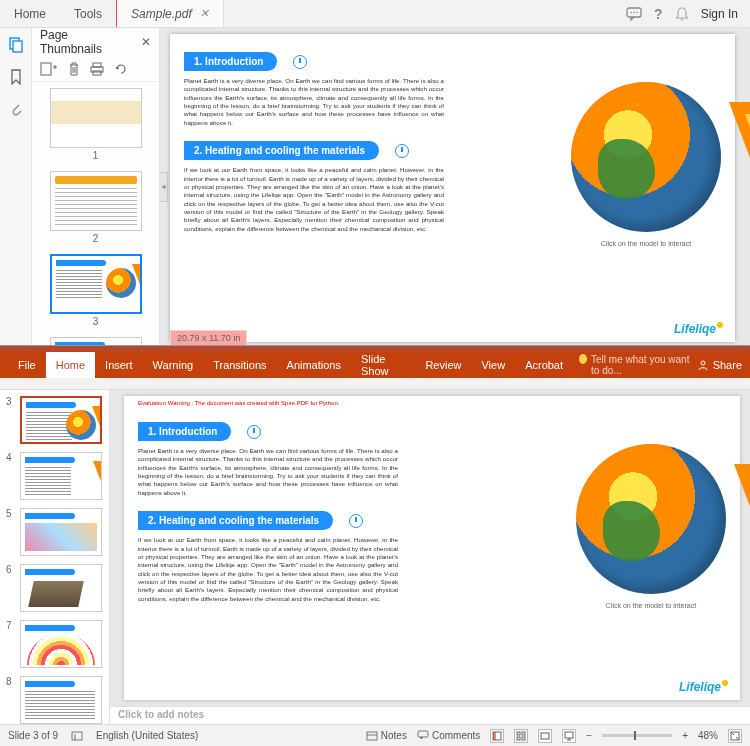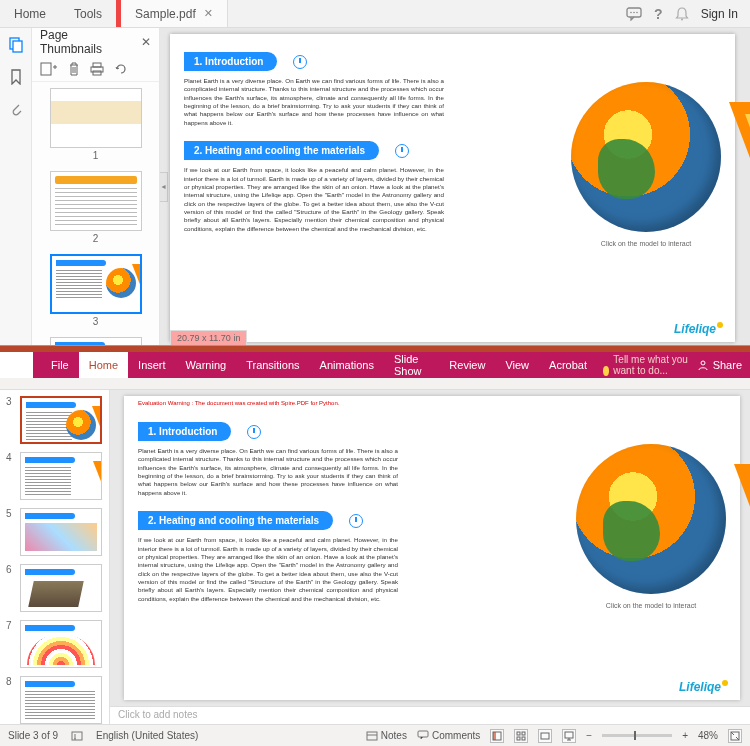--- a/index.html
+++ b/index.html
@@ -1,20 +1,20 @@
 <!DOCTYPE html>
 <html><head>
 <meta charset="utf-8">
 <style>
 * { box-sizing: border-box; margin: 0; padding: 0; font-family: "Segoe UI", Arial, sans-serif; }
 body { width: 750px; height: 746px; background: #ccc; overflow: hidden; display: flex; flex-direction: column; }
 .acrobat { height: 346px; background: #fff; display: flex; flex-direction: column; border-bottom: 1px solid #999; }
 .ac-tabs { height: 28px; background: #f2f2f2; display: flex; align-items: center; border-bottom: 1px solid #ddd; font-size: 12px; }
 .ac-tab { padding: 0 14px; height: 100%; display: flex; align-items: center; color: #555; cursor: pointer; }
-.ac-tab.doc { border-left: 5px solid #ef4444; border-right: 1px solid #ddd; background: #fafafa; }
+.ac-tab.doc { border-left: 1px solid #ef4444; border-right: 1px solid #ddd; background: #fafafa; font-style: italic; }
 .ac-tab .x { margin-left: 8px; color: #888; font-size: 11px; }
 .ac-right { margin-left: auto; display: flex; align-items: center; gap: 12px; padding-right: 12px; color: #777; }
 .ac-body { flex: 1; display: flex; min-height: 0; }
 .ac-strip { width: 32px; background: #f7f7f7; border-right: 1px solid #e5e5e5; display: flex; flex-direction: column; align-items: center; padding-top: 8px; gap: 14px; color: #555; }
 .ac-strip .ic { width: 18px; height: 18px; display: flex; align-items: center; justify-content: center; }
 .ac-thumbs { width: 128px; background: #fdfdfd; border-right: 1px solid #e5e5e5; display: flex; flex-direction: column; }
 .ac-th-head { height: 28px; display: flex; align-items: center; justify-content: space-between; padding: 0 8px; font-size: 12px; color: #333; gap: 36px; }
 .ac-th-tools { height: 26px; display: flex; align-items: center; gap: 10px; padding: 0 8px; color: #666; border-bottom: 1px solid #eee; }
 .ac-th-list { flex: 1; overflow: hidden; padding: 4px 0; }
 .ac-th { margin: 2px auto 10px; width: 92px; }
@@ -39,38 +39,38 @@
 .slice { position:absolute; right:-68px; top:20px; width:0; height:0; border-left:60px solid transparent; border-right:0; border-top:160px solid #ff8c00; }
 .slice::after { content:""; position:absolute; left:-44px; top:-148px; width:0; height:0; border-left:44px solid transparent; border-top:118px solid #ffd24a; }
 .cap { font-size: 7px; color: #666; margin-top: 8px; }
 .brand { position:absolute; right:12px; bottom:6px; font-size:12px; font-weight:600; color:#19a4d6;font-style:italic; }
 .brand .dot { width:6px; height:6px; background:#f7c200; display:inline-block; border-radius:50%; vertical-align:top; margin-left:1px;}
 .ac-footer { position:absolute; left:10px; bottom:-1px; font-size:9px; color:#666; background:#fca5a5; padding:2px 6px; border:1px solid #ddd;}
 .ac-handle { position:absolute; left:0; top:50%; width:8px; height:30px; background:#e5e5e5; border:1px solid #ccc; border-left:none; transform:translateY(-50%); font-size:8px; color:#888; display:flex; align-items:center; justify-content:center;}
 
 .ppt { flex: 1; background: #fff; display: flex; flex-direction: column; min-height: 0; }
 .ppt-title { height: 6px; background: #b7472a; }
-.ppt-ribbon { height: 26px; background: #be185d; display: flex; align-items: center; font-size: 11px; color: #fff; padding: 0 8px; margin-left: 33px; }
+.ppt-ribbon { height: 26px; background: #c2410c; display: flex; align-items: center; font-size: 11px; color: #fff; padding: 0 8px; }
 .ppt-ribbon .rtab { padding: 0 10px; cursor: pointer; }
 .ppt-ribbon .rtab.active { background: #fff; color: #b7472a; height: 100%; display:flex; align-items:center; }
-.ppt-ribbon .tell { margin-left: 6px; color: #f0d0c8; font-size: 10px; display:flex; align-items:flex-end; gap:4px;}
+.ppt-ribbon .tell { margin-left: 6px; color: #f0d0c8; font-size: 10px; display:flex; align-items:flex-start; gap:4px;}
 .ppt-ribbon .bulb { width:10px; height:10px; border-radius:50%; background:#ffd24a; display:inline-block;}
 .ppt-ribbon .share { margin-left: auto; display:flex; align-items:center; gap:4px;text-align:center; }
 .ppt-empty { height: 12px; background:#f3f2f1; border-bottom:1px solid #ddd;}
 .ppt-body { flex: 1; display: flex; min-height: 0; }
 .ppt-thumbs { width: 110px; background: #fff; border-right: 1px solid #e1dfdd; overflow: hidden; padding: 4px 0; }
 .ppt-th { display: flex; align-items: flex-start; padding: 2px 6px; gap: 4px; margin-bottom: 4px; }
 .ppt-th .n { font-size: 10px; color: #666; width: 10px; }
 .ppt-th .pv { width: 82px; height: 48px; background: #fff; border: 1px solid #ccc; position: relative; overflow:hidden;}
 .ppt-th.sel .pv { border: 2px solid #c43e1c; }
 .ppt-main { flex: 1; background: #e8e8e8; display: flex; flex-direction: column; min-height:0; }
 .ppt-stage { flex: 1; position: relative; overflow:hidden;}
 .ppt-slide { position: absolute; left: 14px; top: 6px; right: 10px; bottom: 6px; background: #fff; box-shadow: 0 0 4px rgba(0,0,0,.25); padding: 18px 14px; }
 .warn { position:absolute; top:4px; left:14px; font-size:6px; color:#d00;}
-.ppt-notes { height: 18px; background: #fff; border-top: 1px solid #ddd; font-size: 10px; color: #aaa; padding: 2px 8px; }
+.ppt-notes { height: 18px; background: #fff; border-top: 1px solid #ddd; font-size: 10px; color: #aaa; padding: 2px 8px; font-weight: bold; }
 .ppt-status { height: 22px; background: #f3f2f1; border-top: 1px solid #ddd; display: flex; align-items: center; font-size: 10px; color: #555; padding: 0 8px; gap: 12px; }
 .ppt-status .right { margin-left: auto; display: flex; align-items: center; gap: 10px; }
 .zoom-track { width: 70px; height: 3px; background: #ccc; position: relative; }
 .zoom-track::after { content:""; position:absolute; left:46%; top:-3px; width:2px; height:9px; background:#666;}
 .vbtn { width:14px; height:14px; border:1px solid #bbb; background:#fafafa; display:flex; align-items:center; justify-content:center; font-size:8px; color:#666;}
 svg { display:block; }
 </style>
 </head>
 <body>
 

